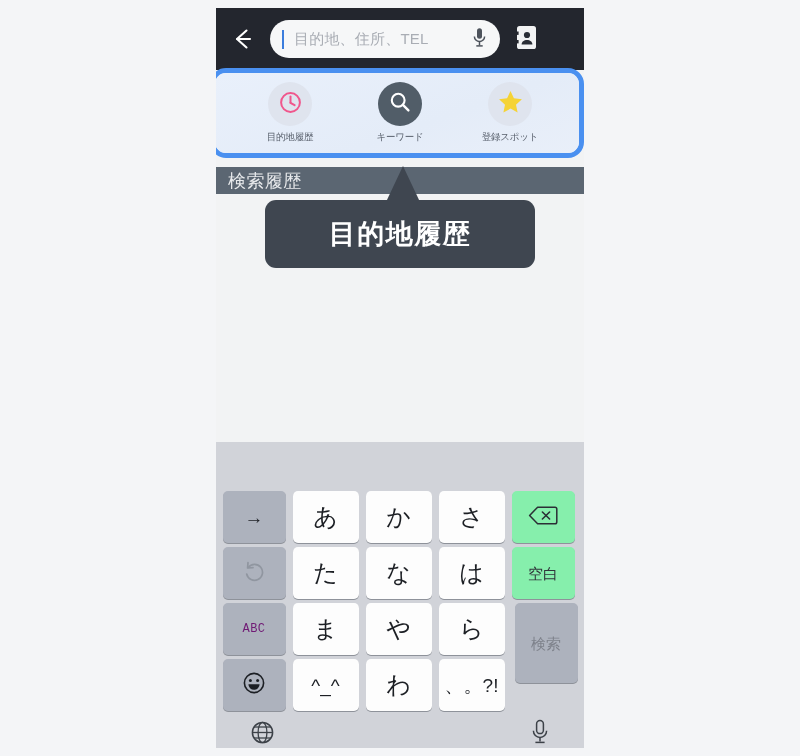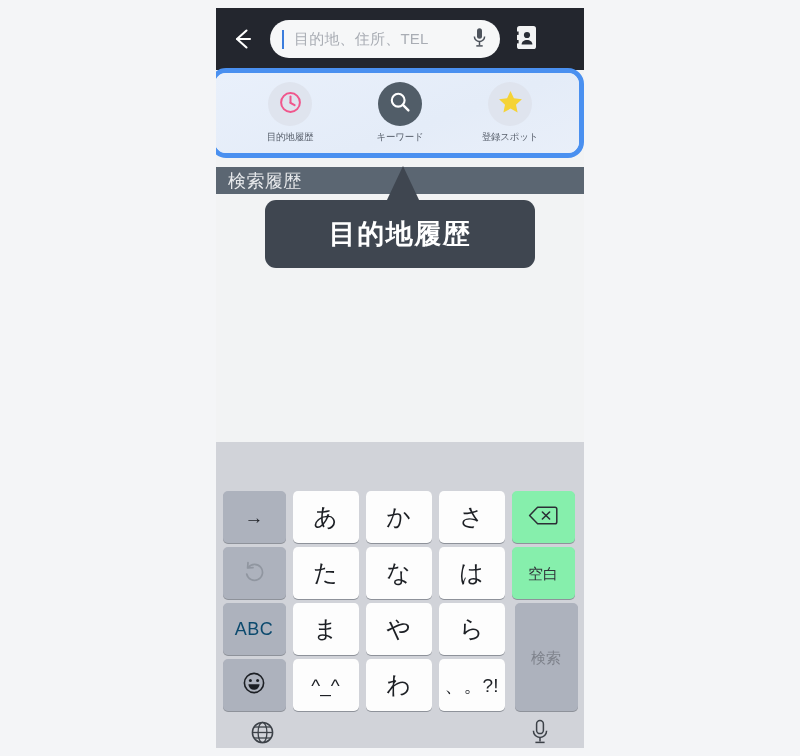--- a/index.html
+++ b/index.html
@@ -214,30 +214,30 @@
     margin: 0 3.5px;
     box-shadow: 0 1px 0 rgba(130,134,142,0.85);
     cursor: pointer;
     box-sizing: border-box;
   }
   .key.fn    { background: #adb2bd; flex: 0 0 63px; }
   .key.chr   { background: #fdfdfd; flex: 0 0 66px; }
   .key.right { background: #86efac; flex: 0 0 63px; }
   .key-text { font-size: 24px; color: #1c1f24; line-height: 1; }
   .key-text.small { font-size: 15px; color: #30343a; }
-  .key-text.abc   { font-size: 18px; color: #0c4a6e; letter-spacing: 0.5px;}
+  .key-text.abc   { font-size: 12px; color: #701a75; letter-spacing: 0.5px; font-family: Liberation Mono, monospace;}
   .key-text.tiny  { font-size: 19px; color: #1c1f24; }
 
   
   #search-key {
     position: absolute;
     right: 6.5px;
     top: 161px;
     width: 63px;
-    height: 108px;
+    height: 80px;
     background: #adb2bd;
     border-radius: 5px;
     display: flex;
     align-items: center;
     justify-content: center;
     box-shadow: 0 1px 0 rgba(130,134,142,0.85);
     z-index: 3;
     cursor: pointer;
   }
   #search-key .key-text { font-size: 15px; color: #7e828b; }

